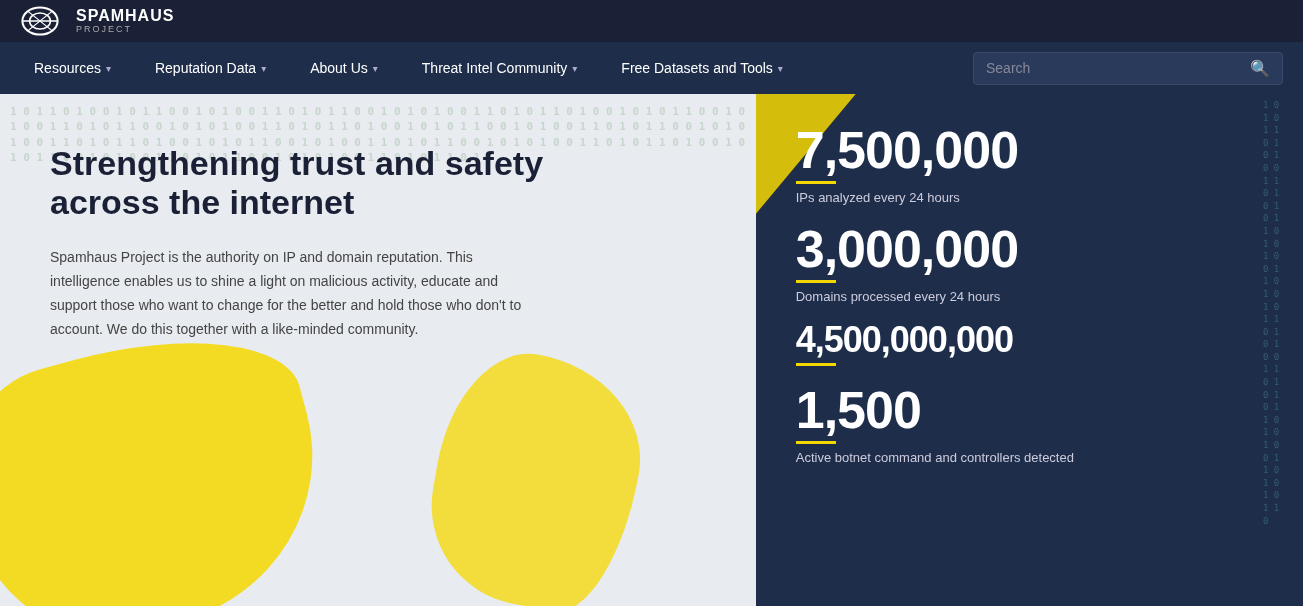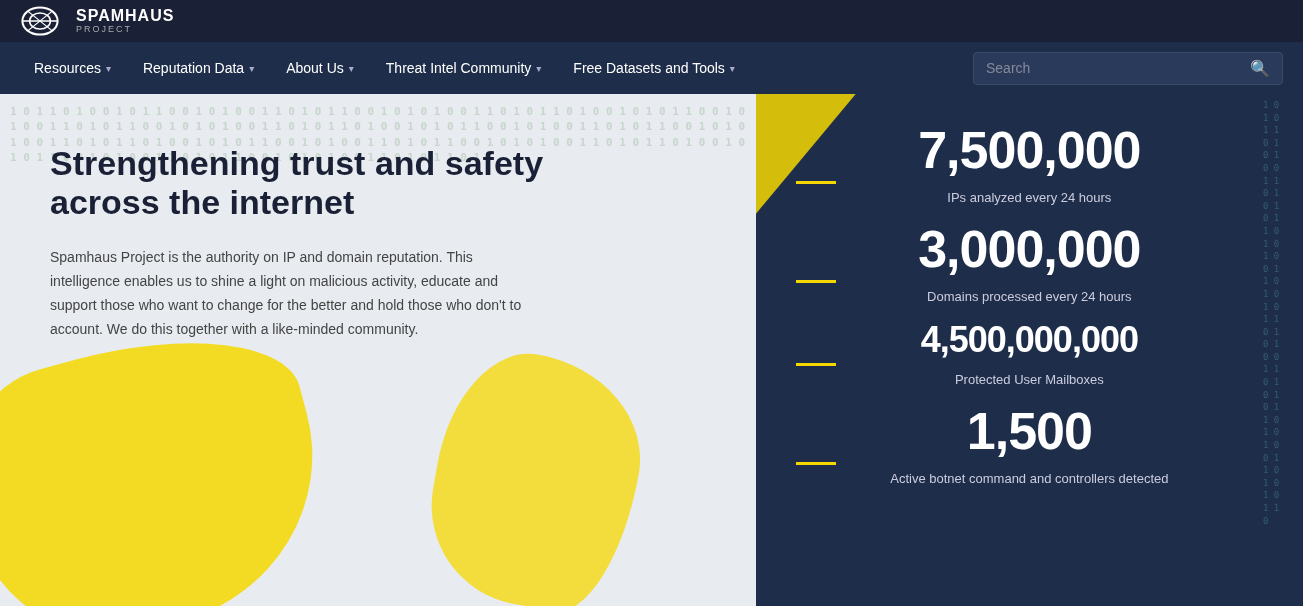--- a/index.html
+++ b/index.html
@@ -40,21 +40,21 @@
       background: #1e2d4a;
       height: 52px;
       display: flex;
       align-items: center;
       padding: 0 20px;
       justify-content: space-between;
     }
     .nav-links {
       display: flex;
       align-items: center;
-      gap: 4px;
+      gap: 16px;
     }
     .nav-item {
       color: white;
       font-size: 14px;
       padding: 8px 14px;
       cursor: pointer;
       display: flex;
       align-items: center;
       gap: 5px;
       white-space: nowrap;
@@ -203,21 +203,20 @@
       line-height: 1.4;
       overflow: hidden;
       padding: 5px 2px;
       word-break: break-all;
       user-select: none;
     }
 
     .stats-content {
       position: relative;
       z-index: 2;
-      text-align: center;
     }
     .stat-item {
       margin-bottom: 18px;
     }
     .stat-number {
       font-size: 52px;
       font-weight: 900;
       color: white;
       line-height: 1;
       letter-spacing: -1px;
@@ -306,21 +305,20 @@
         <div class="stat-label">IPs analyzed every 24 hours</div>
       </div>
       <div class="stat-item">
         <div class="stat-number">3,000,000</div>
         <div class="stat-underline"></div>
         <div class="stat-label">Domains processed every 24 hours</div>
       </div>
       <div class="stat-item">
         <div class="stat-number" style="font-size: 36px;">4,500,000,000</div>
         <div class="stat-underline"></div>
-        <div class="stat-label">Protected User Mailboxes</div>
       </div>
       <div class="stat-item">
         <div class="stat-number">1,500</div>
         <div class="stat-underline"></div>
         <div class="stat-label">Active botnet command and controllers detected</div>
       </div>
     </div>
   </div>
 
 </div>

